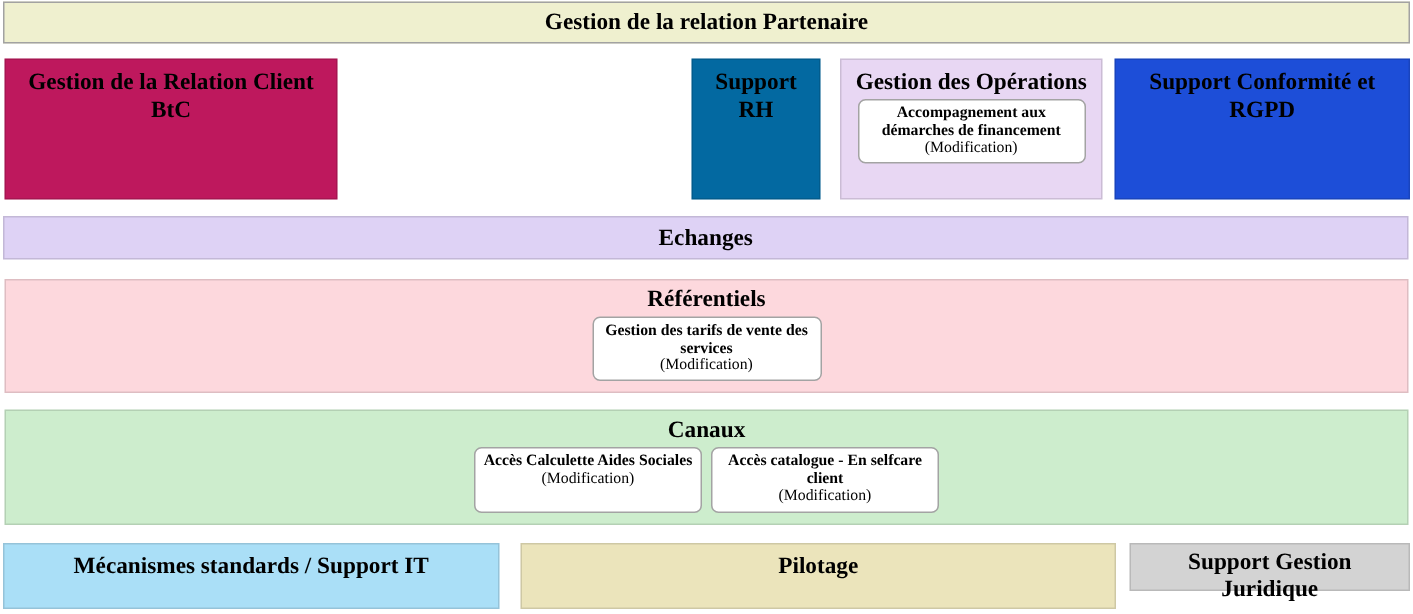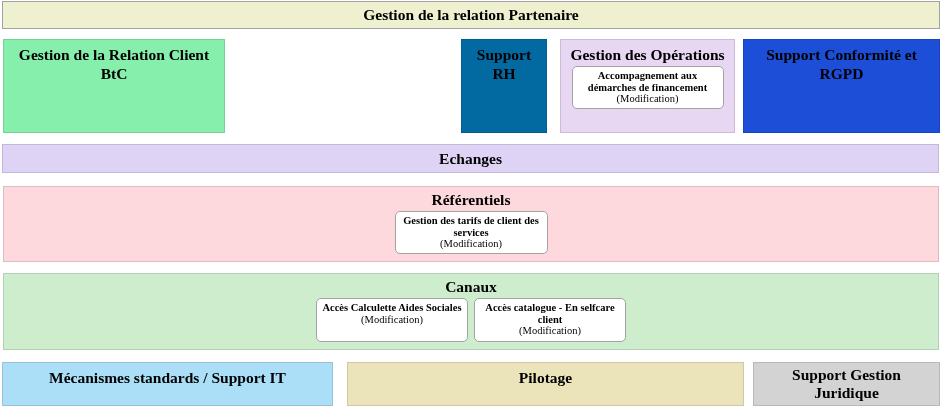--- a/index.html
+++ b/index.html
@@ -7,35 +7,35 @@
     position:relative;width:942px;height:409px;background:#ffffff;
     font-family:"Liberation Serif","DejaVu Serif",serif;color:#000;
     overflow:hidden;
   }
   .block{position:absolute;box-sizing:border-box;border:1px solid rgba(0,0,0,0.12);text-align:center;}
   .blk-label{font-weight:bold;font-size:15.5px;line-height:19px;padding:5px 8px 0;}
 
   .title-bar{left:2px;top:1px;width:938px;height:28px;background:#eff0cf;border:1px solid #a2a2a2;}
   .title-bar .blk-label{padding-top:3px;}
 
-  .b-grc   {left:3px;  top:39px;width:222px;height:94px;background:#86efac;}
+  .b-grc   {left:3px;  top:39px;width:222px;height:94px;background:#be185d;}
   .b-compta{left:233px;top:39px;width:220px;height:94px;background:#d3d3d3;}
   .b-rh    {left:461px;top:39px;width:86px; height:94px;background:#0369a1;}
   .b-ops   {left:560px;top:39px;width:175px;height:94px;background:#e8d7f3;}
   .b-conf  {left:743px;top:39px;width:197px;height:94px;background:#1d4ed8;}
 
   .band-ech{left:2px;top:144px;width:937px;height:29px;background:#ded2f5;}
   .band-ech .blk-label{padding-top:4px;}
   .band-ref{left:3px;top:186px;width:936px;height:76px;background:#fdd8dd;}
   .band-can{left:3px;top:273px;width:936px;height:77px;background:#cdedcd;}
   .band-ref .blk-label,.band-can .blk-label{padding-top:3px;}
 
   .b-meca{left:2px;  top:362px;width:331px;height:44px;background:#aadff7;font-family:Liberation Serif, serif;}
   .b-pilo{left:347px;top:362px;width:397px;height:44px;background:#ebe4bb;}
-  .b-juri{left:753px;top:362px;width:187px;height:44px;background:#d3d3d3;}
+  .b-juri{left:753px;top:362px;width:187px;height:32px;background:#d3d3d3;}
   .b-juri .blk-label{padding-top:3px;line-height:18px;}
 
   .subrow{display:flex;justify-content:center;align-items:flex-start;gap:6px;margin-top:2px;}
   .subbox{
     box-sizing:border-box;width:153px;background:#ffffff;
     border:1px solid #a3a3a3;border-radius:5px;
     padding:3px 4px;font-size:10.5px;line-height:11.5px;text-align:center;
   }
   .b-ops .subbox{margin:2px auto 0;width:152px;}
   .band-can .subbox{width:152px;min-height:44px;}
@@ -73,21 +73,21 @@
   </div>
 
   <div class="block band-ech">
     <div class="blk-label">Echanges</div>
   </div>
 
   <div class="block band-ref">
     <div class="blk-label">Référentiels</div>
     <div class="subrow">
       <div class="subbox">
-        <div class="sub-label">Gestion des tarifs de client des services</div>
+        <div class="sub-label">Gestion des tarifs de vente des services</div>
         <div class="sub-tag">(Modification)</div>
       </div>
     </div>
   </div>
 
   <div class="block band-can">
     <div class="blk-label">Canaux</div>
     <div class="subrow">
       <div class="subbox">
         <div class="sub-label">Accès Calculette Aides Sociales</div>

